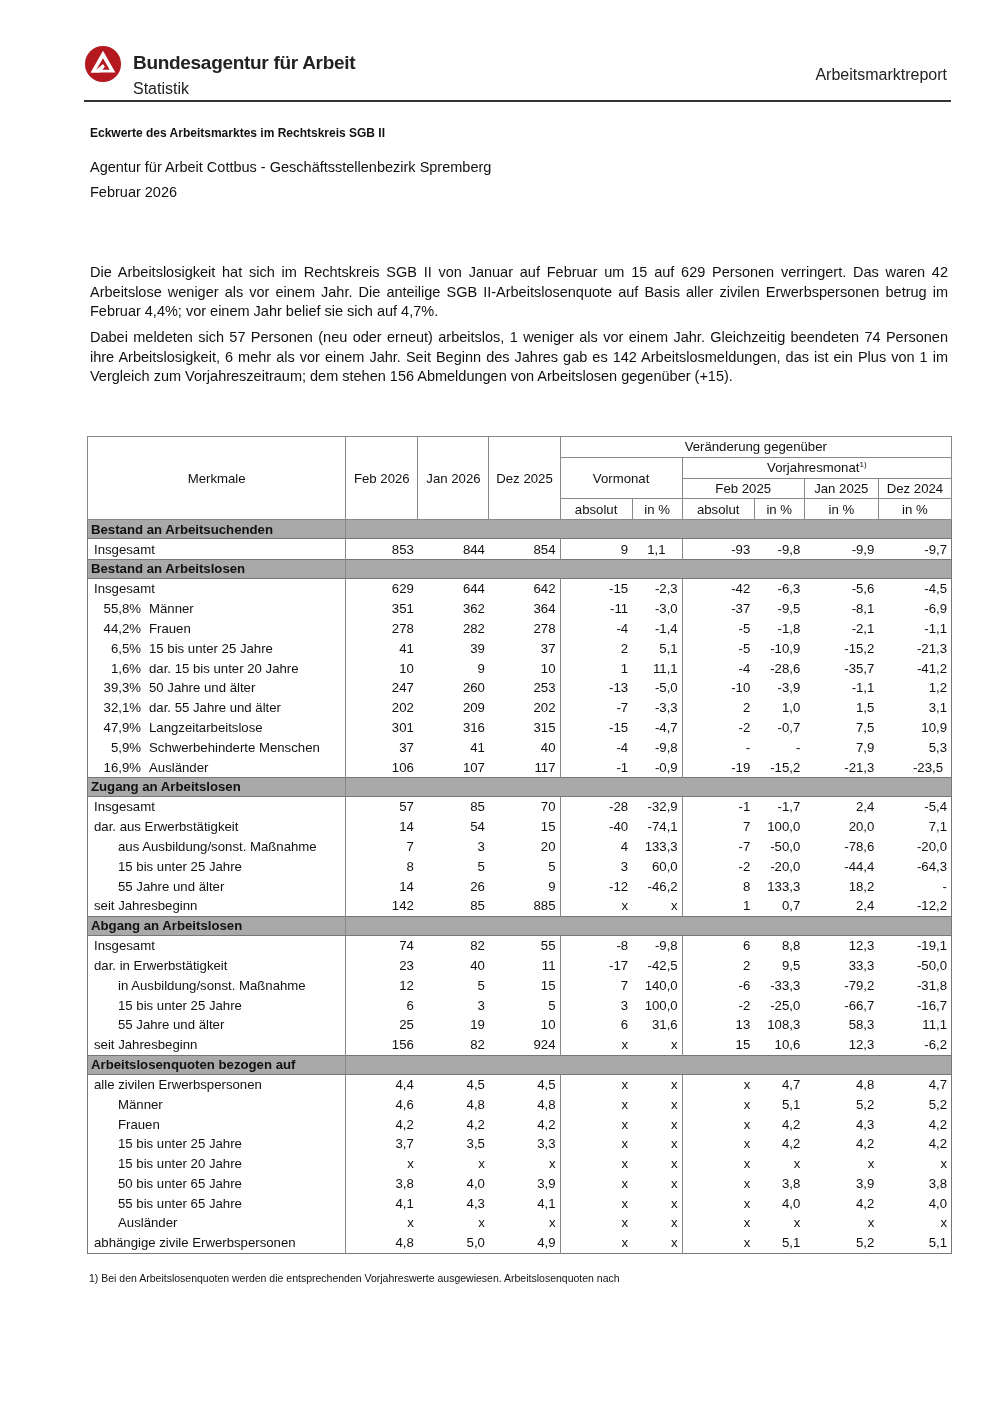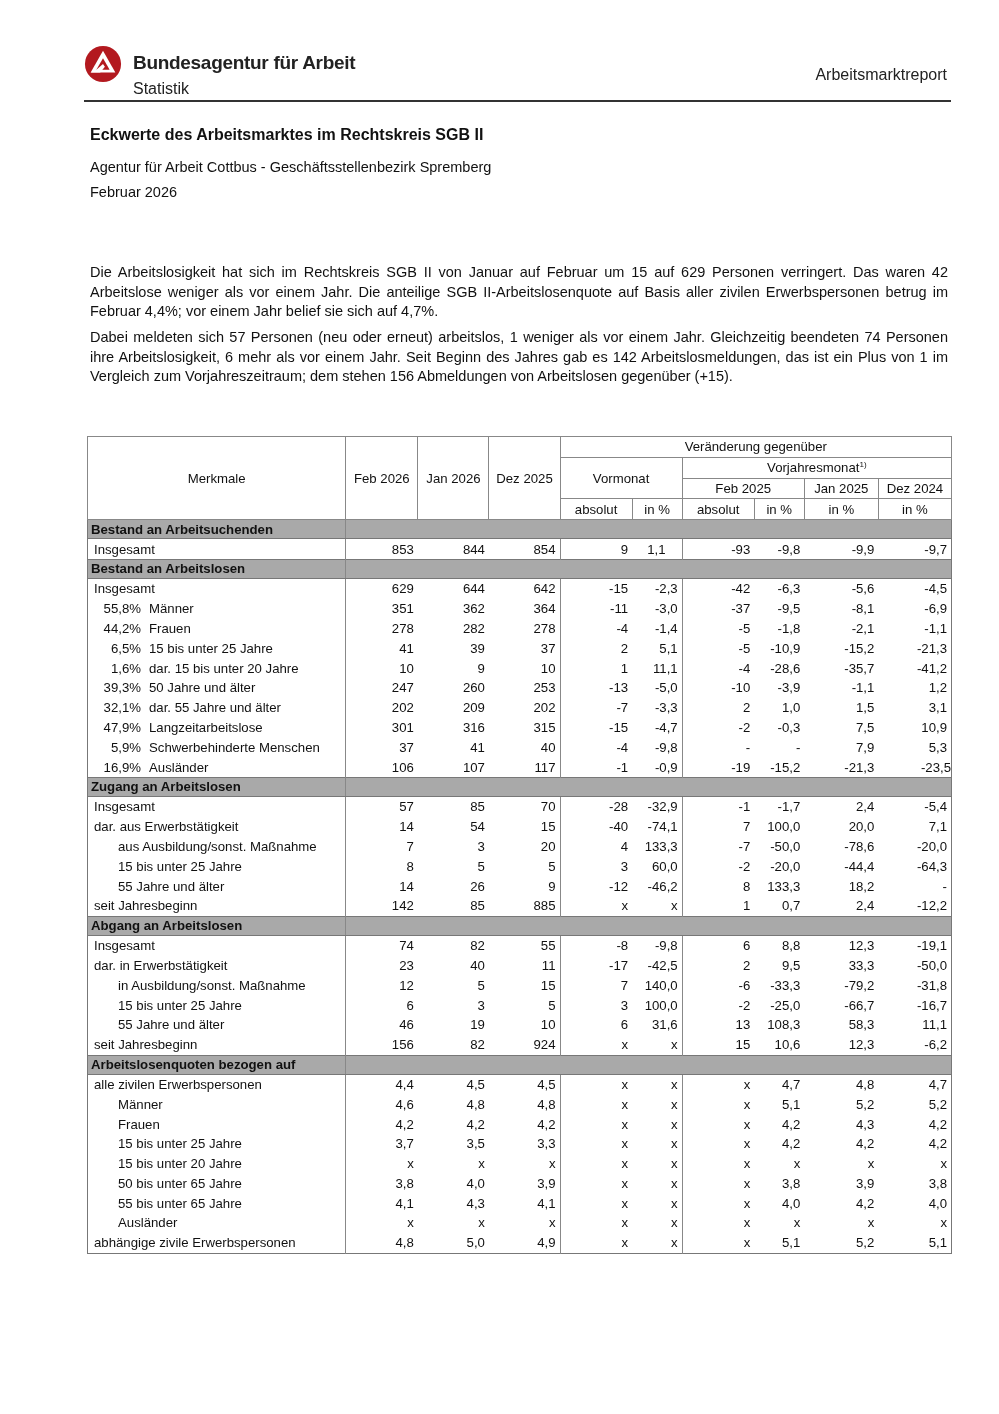--- a/index.html
+++ b/index.html
@@ -2,21 +2,21 @@
 <html><head>
 <meta charset="utf-8">
 <style>
   html, body { margin:0; padding:0; background:#ffffff; }
   body { width:999px; height:1414px; position:relative; font-family:"Liberation Sans", sans-serif; color:#111; overflow:hidden; }
   .logo { position:absolute; left:84px; top:45px; width:38px; height:38px; }
   .brand { position:absolute; left:133px; top:52px; font-size:19px; font-weight:bold; letter-spacing:-0.3px; color:#222; }
   .brand-sub { position:absolute; left:133px; top:80px; font-size:16px; color:#222; }
   .report { position:absolute; right:52px; top:66px; font-size:16px; color:#222; }
   .rule { position:absolute; left:84px; top:100px; width:867px; height:2px; background:#333; }
-  .title { position:absolute; left:90px; top:126px; font-size:16px; font-weight:bold; }
+  .title { position:absolute; left:90px; top:126px; font-size:12px; font-weight:bold; }
   .sub1 { position:absolute; left:90px; top:159px; font-size:14.5px; }
   .sub2 { position:absolute; left:90px; top:184px; font-size:14.5px; }
   .para { position:absolute; left:90px; width:858px; font-size:14.5px; line-height:19.5px; text-align:justify; }
   .p1 { top:263px; }
   .p2 { top:328px; }
   table.main { position:absolute; left:87px; top:436px; width:865px; border-collapse:collapse; font-size:13.2px; border:1px solid #777; }
   table.main td, table.main th { padding:0 3px; height:19.8px; white-space:nowrap; }
   table.main th { font-weight:normal; text-align:center; border:1px solid #888; }
   .hdr-top { height:20px; }
   .num { text-align:right; }
@@ -196,21 +196,21 @@
         <td class="num vb" style="padding-right: 4px;">3,1</td>
       </tr>
       <tr>
         <td class="label lc"><span class="pct">47,9%</span><span>Langzeitarbeitslose</span></td>
         <td class="num" style="padding-right: 4px;">301</td>
         <td class="num" style="padding-right: 4px;">316</td>
         <td class="num" style="padding-right: 4px;">315</td>
         <td class="num vb" style="padding-right: 4px;">-15</td>
         <td class="num" style="padding-right: 4px;">-4,7</td>
         <td class="num vb" style="padding-right: 4px;">-2</td>
-        <td class="num" style="padding-right: 4px;">-0,3</td>
+        <td class="num" style="padding-right: 4px;">-0,7</td>
         <td class="num vb" style="padding-right: 4px;">7,5</td>
         <td class="num vb" style="padding-right: 4px;">10,9</td>
       </tr>
       <tr>
         <td class="label lc"><span class="pct">5,9%</span><span>Schwerbehinderte Menschen</span></td>
         <td class="num" style="padding-right: 4px;">37</td>
         <td class="num" style="padding-right: 4px;">41</td>
         <td class="num" style="padding-right: 4px;">40</td>
         <td class="num vb" style="padding-right: 4px;">-4</td>
         <td class="num" style="padding-right: 4px;">-9,8</td>
@@ -222,21 +222,21 @@
       <tr>
         <td class="label lc"><span class="pct">16,9%</span><span>Ausländer</span></td>
         <td class="num" style="padding-right: 4px;">106</td>
         <td class="num" style="padding-right: 4px;">107</td>
         <td class="num" style="padding-right: 4px;">117</td>
         <td class="num vb" style="padding-right: 4px;">-1</td>
         <td class="num" style="padding-right: 4px;">-0,9</td>
         <td class="num vb" style="padding-right: 4px;">-19</td>
         <td class="num" style="padding-right: 4px;">-15,2</td>
         <td class="num vb" style="padding-right: 4px;">-21,3</td>
-        <td class="num vb" style="padding-right: 0;">-23,5</td>
+        <td class="num vb" style="padding-right: 8px;">-23,5</td>
       </tr>
       <tr class="sect">
         <td class="sl label">Zugang an Arbeitslosen</td>
         <td colspan="9"></td>
       </tr>
       <tr>
         <td class="label lc" style="padding-left: 6px;"><span>Insgesamt</span></td>
         <td class="num" style="padding-right: 4px;">57</td>
         <td class="num" style="padding-right: 4px;">85</td>
         <td class="num" style="padding-right: 4px;">70</td>
@@ -354,21 +354,21 @@
         <td class="num" style="padding-right: 4px;">5</td>
         <td class="num vb" style="padding-right: 4px;">3</td>
         <td class="num" style="padding-right: 4px;">100,0</td>
         <td class="num vb" style="padding-right: 4px;">-2</td>
         <td class="num" style="padding-right: 4px;">-25,0</td>
         <td class="num vb" style="padding-right: 4px;">-66,7</td>
         <td class="num vb" style="padding-right: 4px;">-16,7</td>
       </tr>
       <tr>
         <td class="label lc" style="padding-left: 30px;"><span>55 Jahre und älter</span></td>
-        <td class="num" style="padding-right: 4px;">46</td>
+        <td class="num" style="padding-right: 4px;">25</td>
         <td class="num" style="padding-right: 4px;">19</td>
         <td class="num" style="padding-right: 4px;">10</td>
         <td class="num vb" style="padding-right: 4px;">6</td>
         <td class="num" style="padding-right: 4px;">31,6</td>
         <td class="num vb" style="padding-right: 4px;">13</td>
         <td class="num" style="padding-right: 4px;">108,3</td>
         <td class="num vb" style="padding-right: 4px;">58,3</td>
         <td class="num vb" style="padding-right: 4px;">11,1</td>
       </tr>
       <tr>
@@ -492,20 +492,21 @@
         <td class="num" style="padding-right: 4px;">x</td>
         <td class="num vb" style="padding-right: 4px;">x</td>
         <td class="num" style="padding-right: 4px;">5,1</td>
         <td class="num vb" style="padding-right: 4px;">5,2</td>
         <td class="num vb" style="padding-right: 4px;">5,1</td>
       </tr>
     </tbody>
 </table>
 
 <div class="footnote">
+  <div>1) Bei den Arbeitslosenquoten werden die entsprechenden Vorjahreswerte ausgewiesen. Arbeitslosenquoten nach</div>
 </div>
 
 <style>
   
   tbody td.vb { border-left:none; }
   tbody tr:not(.sect) td:nth-child(5) { border-left:1px solid #888; }
   tbody tr:not(.sect) td:nth-child(7) { border-left:1px solid #888; }
 </style>
 
 </body></html>

